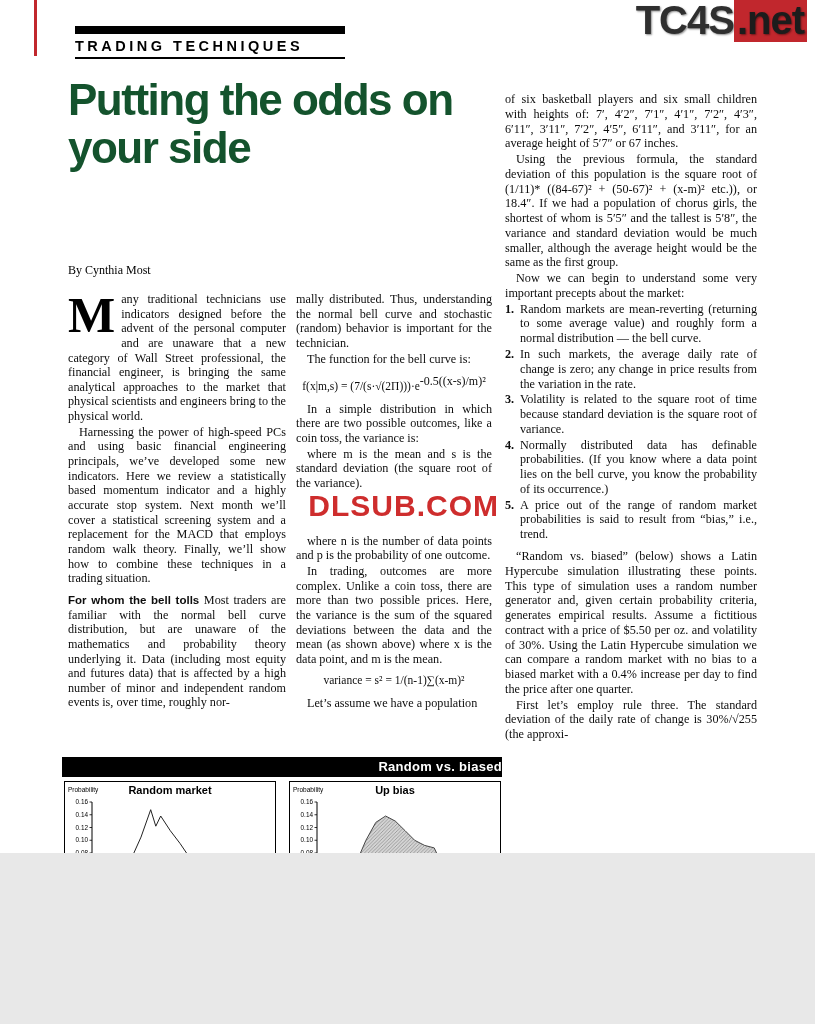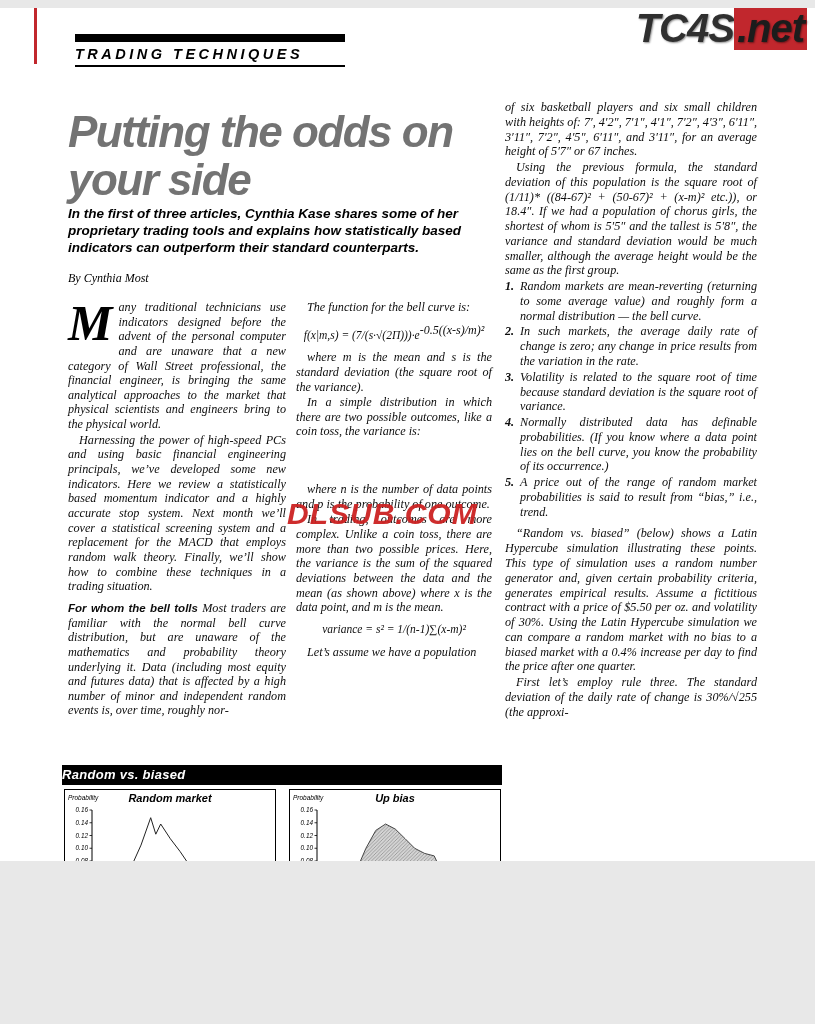--- a/index.html
+++ b/index.html
@@ -1,47 +1,47 @@
 <!DOCTYPE html>
 <html><head>
 <meta charset="utf-8">
 <style>
   * { margin:0; padding:0; box-sizing:border-box; }
   html,body { background:#e8e8e8; }
   .page {
-    position:relative; width:815px; height:853px; margin:8px auto;
+    position:relative; width:815px; height:853px; margin:0 auto;
     background:#ffffff; overflow:hidden;
-    font-family:"Liberation Serif", serif; color:#111;font-style:italic;
+    font-family:"Liberation Serif", serif; color:#111;
   }
   .red-edge { position:absolute; left:34px; top:0; width:3px; height:56px; background:#c1272d; }
 
   
   .masthead { position:absolute; left:75px; top:26px; width:270px; }
   .masthead-bar { height:8px; background:#000; margin-bottom:4px; }
   .masthead-text {
     font-family:"Liberation Sans", sans-serif; font-weight:bold; font-size:14.5px;
     letter-spacing:3.5px; border-bottom:2px solid #000; padding-bottom:3px; color:#000;
   }
 
   
   .tc4s { position:absolute; right:8px; top:-2px; font-family:"Liberation Sans", sans-serif;
     font-weight:900; font-size:40px; letter-spacing:-1px; color:#2f2f2f;
     text-shadow:1px 1px 2px rgba(0,0,0,0.45); }
   .tc4s-net { background:#c1272d; color:#1c1c1c; padding:0 3px; }
-  .dlsub { position:absolute; left:287px; top:489px; width:212px; text-align:left;
+  .dlsub { position:absolute; left:287px; top:489px; width:212px; text-align:right;
     font-family:"Liberation Sans", sans-serif; font-weight:800; font-size:30px;
     letter-spacing:1px; color:#cc2222; opacity:.95; }
   .tradersxtreme { position:absolute; left:494px; top:982px;
     font-family:"Liberation Sans", sans-serif; font-weight:800; font-size:30px;
     color:#c9302c; letter-spacing:0.5px; text-shadow:0 1px 1px rgba(120,20,20,.5); }
 
   
-  .title { position:absolute; left:68px; top:100px; width:400px;
+  .title { position:absolute; left:68px; top:76px; width:400px;
     font-family:"Liberation Sans", sans-serif; font-weight:bold; font-size:44px;
-    line-height:1.08; letter-spacing:-1.5px; color:#737373; }
+    line-height:1.08; letter-spacing:-1.5px; color:#14532d; }
   .standfirst { position:absolute; left:68px; top:198px; width:420px;
     font-family:"Liberation Sans", sans-serif; font-weight:bold; font-size:13.5px;
     line-height:1.25; color:#000; }
   .byline { position:absolute; left:68px; top:263px; font-size:12px; color:#000; }
 
   
   .col { position:absolute; font-size:12.2px; line-height:1.2; text-align:justify; color:#0d0d0d; }
   .col p { margin:0 0 1px 0; }
   .col .indent { text-indent:11px; }
   .col .mt6 { margin-top:7px; }
@@ -55,21 +55,21 @@
   .formula sup { font-size:12px; }
   .wm-gap { height:42px; }
 
   
   .precept { display:flex; margin-bottom:1px; }
   .pnum { flex:none; width:15px; font-weight:bold; }
   .ptext { flex:1; text-align:justify; }
 
   
   .chartbox { position:absolute; left:62px; top:757px; width:440px; background:#fff; }
-  .chart-header { background:#000; color:#fff; text-align:left;
+  .chart-header { background:#000; color:#fff; text-align:right;
     font-family:"Liberation Sans", sans-serif; font-weight:bold; font-size:13px;
     padding:2px 0 3px 0; letter-spacing:0.3px; }
   .charts-row { display:flex; gap:13px; padding:4px 2px 2px 2px; background:#fff; }
   .chart-frame { width:213px; border:1px solid #000; background:#fff; padding:2px 1px 1px 1px; }
   .chart-top { position:relative; height:13px; }
   .chart-ylabel { position:absolute; left:2px; top:2px;
     font-family:"Liberation Sans", sans-serif; font-size:6.5px; color:#000; }
   .chart-title { display:block; text-align:center;
     font-family:"Liberation Sans", sans-serif; font-weight:bold; font-size:11px; color:#000; }
   .chart-svg { line-height:0; }
@@ -88,45 +88,46 @@
 
   <div class="masthead">
     <div class="masthead-bar"></div>
     <div class="masthead-text">TRADING TECHNIQUES</div>
   </div>
 
   <div class="tc4s"><span>TC4S</span><span class="tc4s-net">.net</span></div>
 
   <h1 class="title">Putting the odds on your side</h1>
 
-  <p class="standfirst">In the first of three articles, Cynthia Kase shares some of her proprietary trading tools and explains how statistically based indicators can outperform their standard counterparts.</p>
 
   <p class="byline">By Cynthia Most</p>
 
   <div class="col col1">
     <p><span class="dropcap">M</span><span>any traditional technicians use indicators designed before the advent of the personal computer and are unaware that a new category of Wall Street professional, the financial engineer, is bringing the same analytical approaches to the market that physical scientists and engineers bring to the physical world.</span></p>
     <p class="indent">Harnessing the power of high-speed PCs and using basic financial engineering principals, we’ve developed some new indicators. Here we review a statistically based momentum indicator and a highly accurate stop system. Next month we’ll cover a statistical screening system and a replacement for the MACD that employs random walk theory. Finally, we’ll show how to combine these techniques in a trading situation.</p>
     <p class="mt6"><span class="subhead">For whom the bell tolls</span> <span>Most traders are familiar with the normal bell curve distribution, but are unaware of the mathematics and probability theory underlying it. Data (including most equity and futures data) that is affected by a high number of minor and independent random events is, over time, roughly nor-</span></p>
   </div>
 
   <div class="col col2">
+    <p>mally distributed. Thus, understanding the normal bell curve and stochastic (random) behavior is important for the technician.</p>
     <p class="indent">The function for the bell curve is:</p>
     <div class="formula"><span>f(x|m,s) = (7/(s·√(2Π)))·e</span><sup>-0.5((x-s)/m)²</sup></div>
+    <p class="indent">In a simple distribution in which there are two possible outcomes, like a coin toss, the variance is:</p>
     <p class="indent">where m is the mean and s is the standard deviation (the square root of the variance).</p>
-    <p class="indent">In a simple distribution in which there are two possible outcomes, like a coin toss, the variance is:</p>
     <div class="wm-gap"></div>
     <p class="indent">where n is the number of data points and p is the probability of one outcome.</p>
     <p class="indent">In trading, outcomes are more complex. Unlike a coin toss, there are more than two possible prices. Here, the variance is the sum of the squared deviations between the data and the mean (as shown above) where x is the data point, and m is the mean.</p>
     <div class="formula">variance = s² = 1/(n-1)∑(x-m)²</div>
     <p class="indent">Let’s assume we have a population</p>
   </div>
 
   <div class="col col3">
     <p>of six basketball players and six small children with heights of: 7′, 4′2″, 7′1″, 4′1″, 7′2″, 4′3″, 6′11″, 3′11″, 7′2″, 4′5″, 6′11″, and 3′11″, for an average height of 5′7″ or 67 inches.</p>
     <p class="indent">Using the previous formula, the standard deviation of this population is the square root of (1/11)* ((84-67)² + (50-67)² + (x-m)² etc.)), or 18.4″. If we had a population of chorus girls, the shortest of whom is 5′5″ and the tallest is 5′8″, the variance and standard deviation would be much smaller, although the average height would be the same as the first group.</p>
+    <p class="indent">Now we can begin to understand some very important precepts about the market:</p>
     <div class="precept">
         <span class="pnum">1.</span>
         <span class="ptext">Random markets are mean-reverting (returning to some average value) and roughly form a normal distribution — the bell curve.</span>
       </div>
     <div class="precept">
         <span class="pnum">2.</span>
         <span class="ptext">In such markets, the average daily rate of change is zero; any change in price results from the variation in the rate.</span>
       </div>
     <div class="precept">
         <span class="pnum">3.</span>

